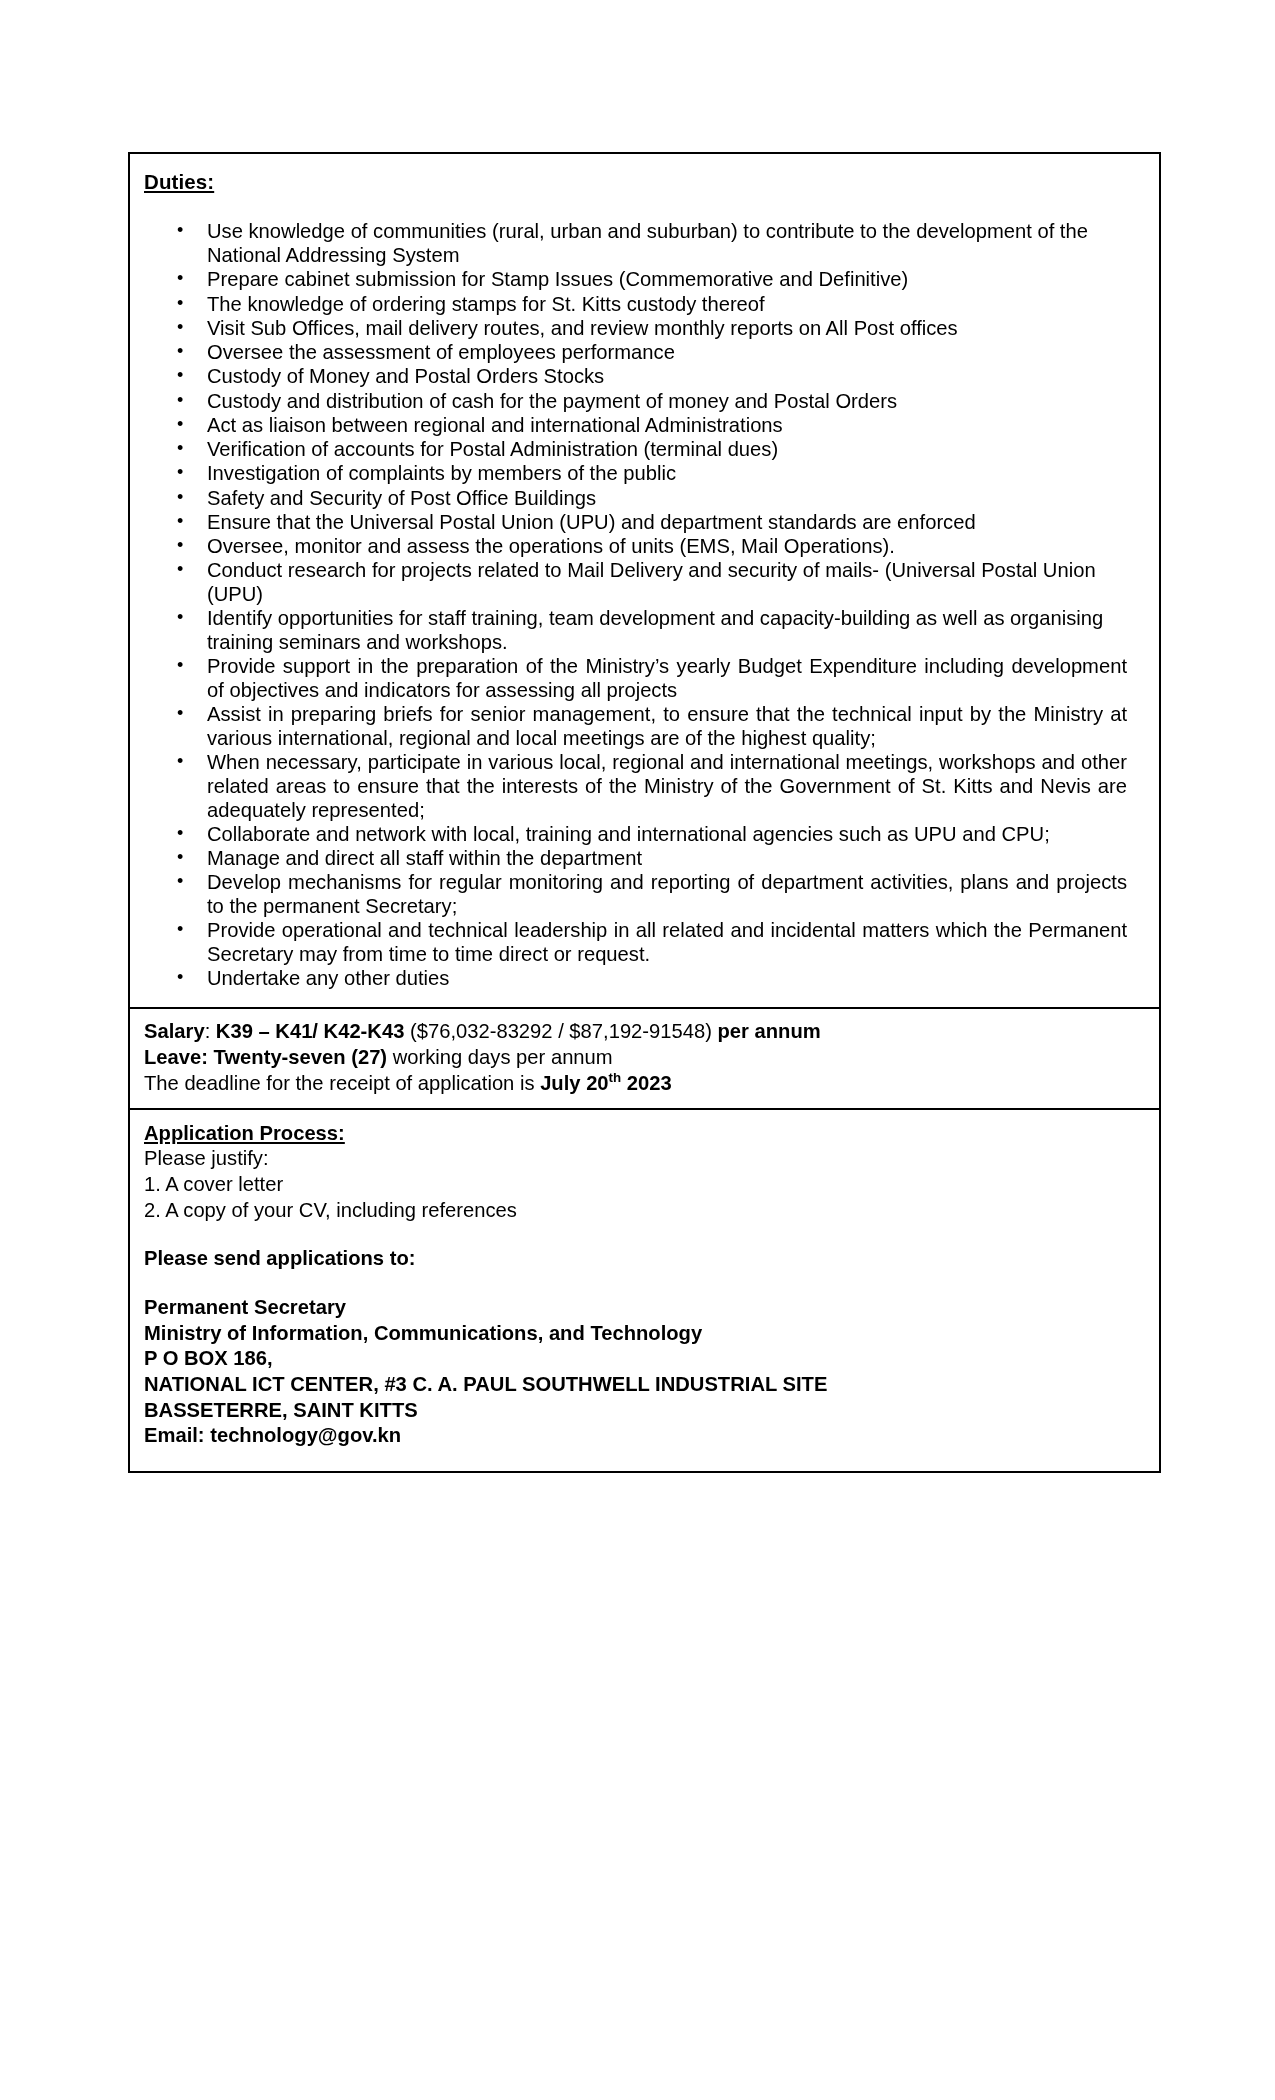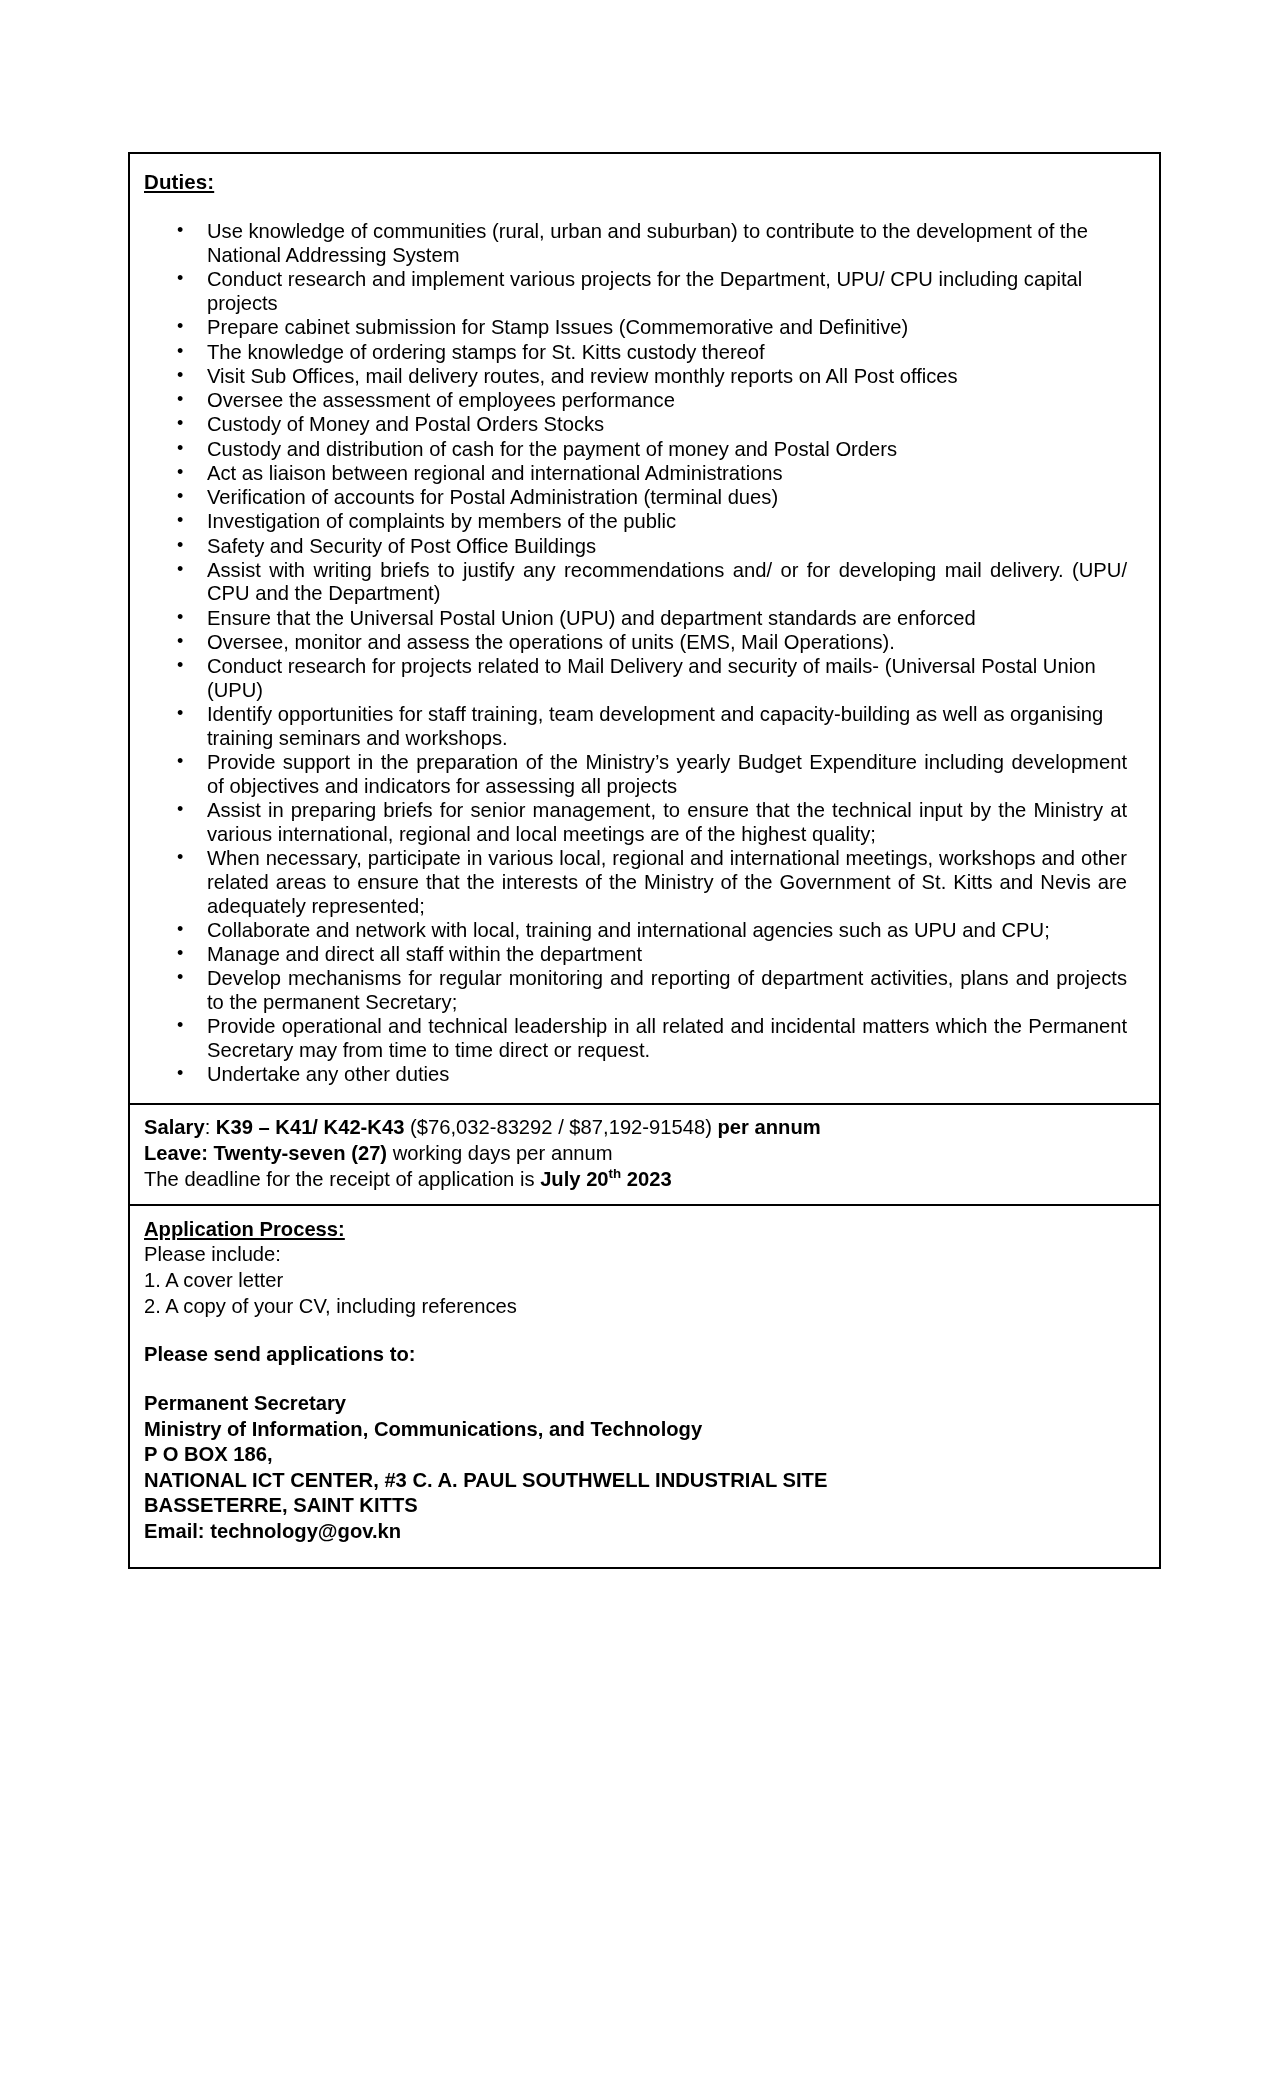--- a/index.html
+++ b/index.html
@@ -131,32 +131,30 @@
 
 <div class="page">
 
   <div class="notice-table">
 
     <div class="cell duties-cell">
       <div class="section-heading">Duties:</div>
       <div class="spacer-line"></div>
       <ul class="duties">
           <li>Use knowledge of communities (rural, urban and suburban) to contribute to the development of the National Addressing System</li>
-          <li>Conduct research and implement various projects for the Department, UPU/ CPU including capital projects</li>
           <li>Prepare cabinet submission for Stamp Issues (Commemorative and Definitive)</li>
           <li>The knowledge of ordering stamps for St. Kitts custody thereof</li>
           <li>Visit Sub Offices, mail delivery routes, and review monthly reports on All Post offices</li>
           <li>Oversee the assessment of employees performance</li>
           <li>Custody of Money and Postal Orders Stocks</li>
           <li>Custody and distribution of cash for the payment of money and Postal Orders</li>
           <li>Act as liaison between regional and international Administrations</li>
           <li>Verification of accounts for Postal Administration (terminal dues)</li>
           <li>Investigation of complaints by members of the public</li>
           <li>Safety and Security of Post Office Buildings</li>
-          <li class="justify">Assist with writing briefs to justify any recommendations and/ or for developing mail delivery. (UPU/ CPU and the Department)</li>
           <li>Ensure that the Universal Postal Union (UPU) and department standards are enforced</li>
           <li>Oversee, monitor and assess the operations of units (EMS, Mail Operations).</li>
           <li>Conduct research for projects related to Mail Delivery and security of mails- (Universal Postal Union (UPU)</li>
           <li>Identify opportunities for staff training, team development and capacity-building as well as organising training seminars and workshops.</li>
           <li class="justify">Provide support in the preparation of the Ministry’s yearly Budget Expenditure including development of objectives and indicators for assessing all projects</li>
           <li class="justify">Assist in preparing briefs for senior management, to ensure that the technical input by the Ministry at various international, regional and local meetings are of the highest quality;</li>
           <li class="justify">When necessary, participate in various local, regional and international meetings, workshops and other related areas to ensure that the interests of the Ministry of the Government of St. Kitts and Nevis are adequately represented;</li>
           <li class="justify">Collaborate and network with local, training and international agencies such as UPU and CPU;</li>
           <li>Manage and direct all staff within the department</li>
           <li class="justify">Develop mechanisms for regular monitoring and reporting of department activities, plans and projects to the permanent Secretary;</li>
@@ -172,21 +170,21 @@
       <div class="salary-line">
         <b>Leave: Twenty-seven (27)</b><span> working days per annum</span>
       </div>
       <div class="salary-line">
         <span>The deadline for the receipt of application is </span><b>July 20</b><sup class="ord">th</sup><b> 2023</b>
       </div>
     </div>
 
     <div class="cell apply-cell">
       <div class="apply-heading">Application Process:</div>
-      <div class="apply-line">Please include:</div>
+      <div class="apply-line">Please justify:</div>
       <div class="apply-line">1. A cover letter</div>
       <div class="apply-line">2. A copy of your CV, including references</div>
       <div class="apply-gap"></div>
       <div class="apply-line bold">Please send applications to:</div>
       <div class="apply-gap"></div>
       <div>
           <div class="apply-line bold">Permanent Secretary</div>
           <div class="apply-line bold">Ministry of Information, Communications, and Technology</div>
           <div class="apply-line bold">P O BOX 186,</div>
           <div class="apply-line bold">NATIONAL ICT CENTER, #3 C. A. PAUL SOUTHWELL INDUSTRIAL SITE</div>

